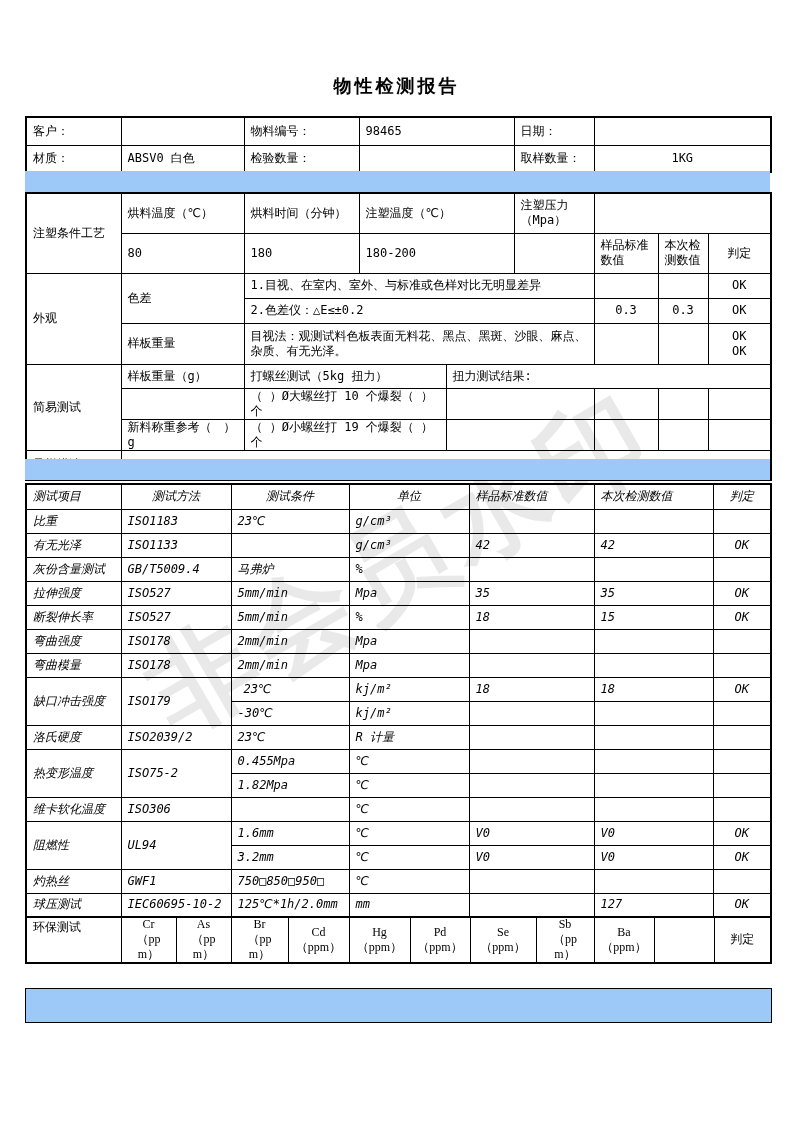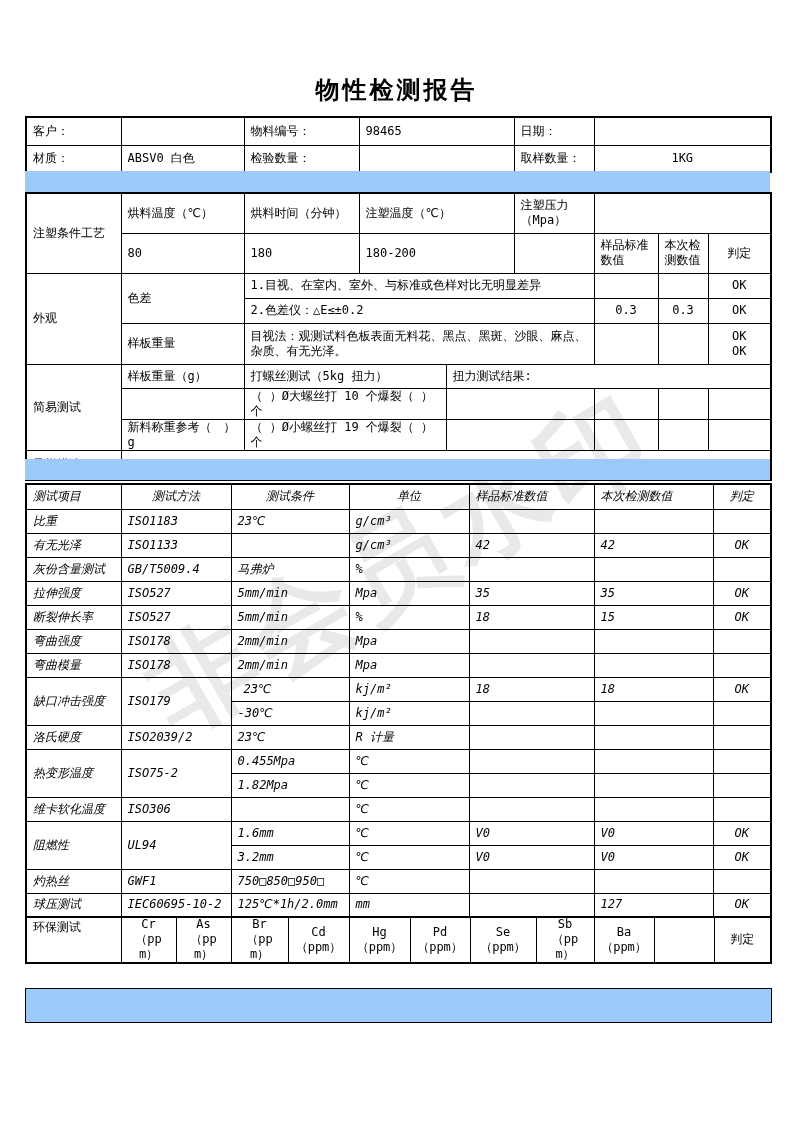--- a/index.html
+++ b/index.html
@@ -2,21 +2,21 @@
 <html><head>
 <meta charset="utf-8">
 <style>
   html,body{margin:0;padding:0;background:#fff;}
   .page{position:relative;width:793px;height:1122px;background:#fff;overflow:hidden;
         font-family:"DejaVu Sans Mono","DejaVu Sans","Liberation Sans",sans-serif;color:#000;}
   .watermark{position:absolute;left:60px;top:492px;width:680px;text-align:center;
         font-size:106px;font-weight:bold;letter-spacing:6px;white-space:nowrap;
         color:rgba(0,0,0,0.085);transform:rotate(-30deg);transform-origin:center center;z-index:0;}
   .title{position:absolute;top:74px;left:0;width:793px;margin:0;text-align:center;
-        font-size:24px;font-weight:bold;letter-spacing:3px;z-index:1;}
+        font-size:18px;font-weight:bold;letter-spacing:3px;z-index:1;}
   table.tbl{position:absolute;left:25px;border-collapse:collapse;table-layout:fixed;
         z-index:1;border:2px solid #000;background:transparent;}
   table.tbl td{border:1px solid #000;font-size:12px;padding:0 6px;vertical-align:middle;
         overflow:hidden;word-break:break-all;line-height:15px;}
   td.c{text-align:center;padding:0 2px;}
   td.ind{padding-left:24px;}
   td.vind{padding-left:18px;}
   td.sm{font-size:10px;margin-top:18px;}
   td.wrap2{line-height:18px;padding:0 4px;}
   td.envh{font-size:11px;line-height:15px;text-align:center;padding:0 1px;}
@@ -315,21 +315,21 @@
       <td>IEC60695-10-2</td>
       <td>125℃*1h/2.0mm</td>
       <td>mm</td>
       <td></td>
       <td class="vind">127</td>
       <td class="c">OK</td>
     </tr>
   </tbody>
     </table>
 
-  <table class="tbl" style="top:916px;border-top-width:1px;">
+  <table class="tbl" style="top:916px;border-top-width:1px;font-family:Liberation Serif, serif;">
     <colgroup>
         <col style="width:95px">
         <col style="width:55px">
         <col style="width:55px">
         <col style="width:57px">
         <col style="width:61px">
         <col style="width:61px">
         <col style="width:60px">
         <col style="width:66px">
         <col style="width:58px">

